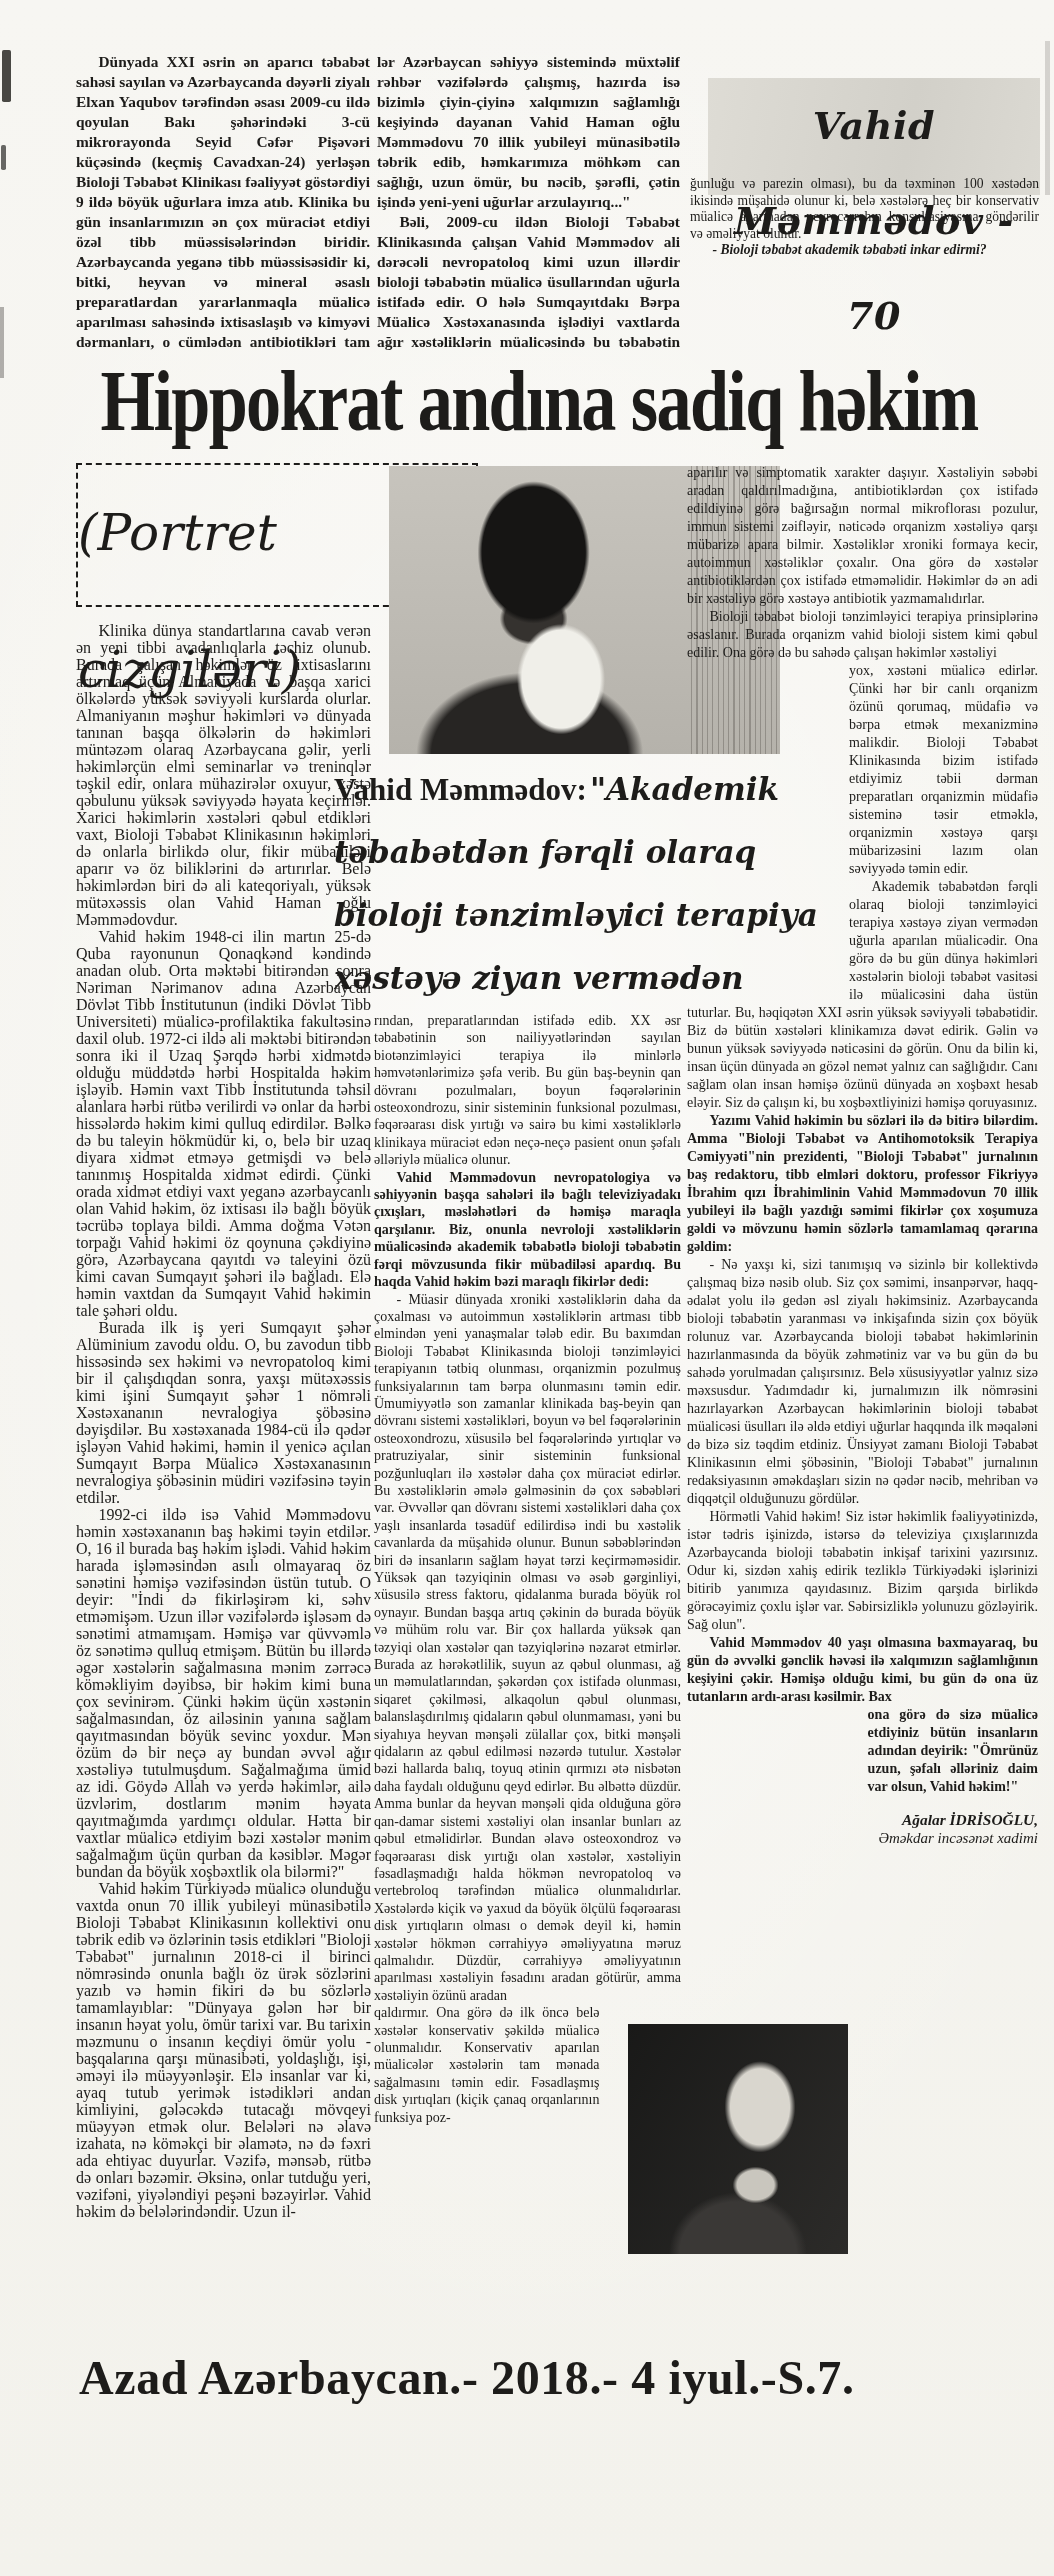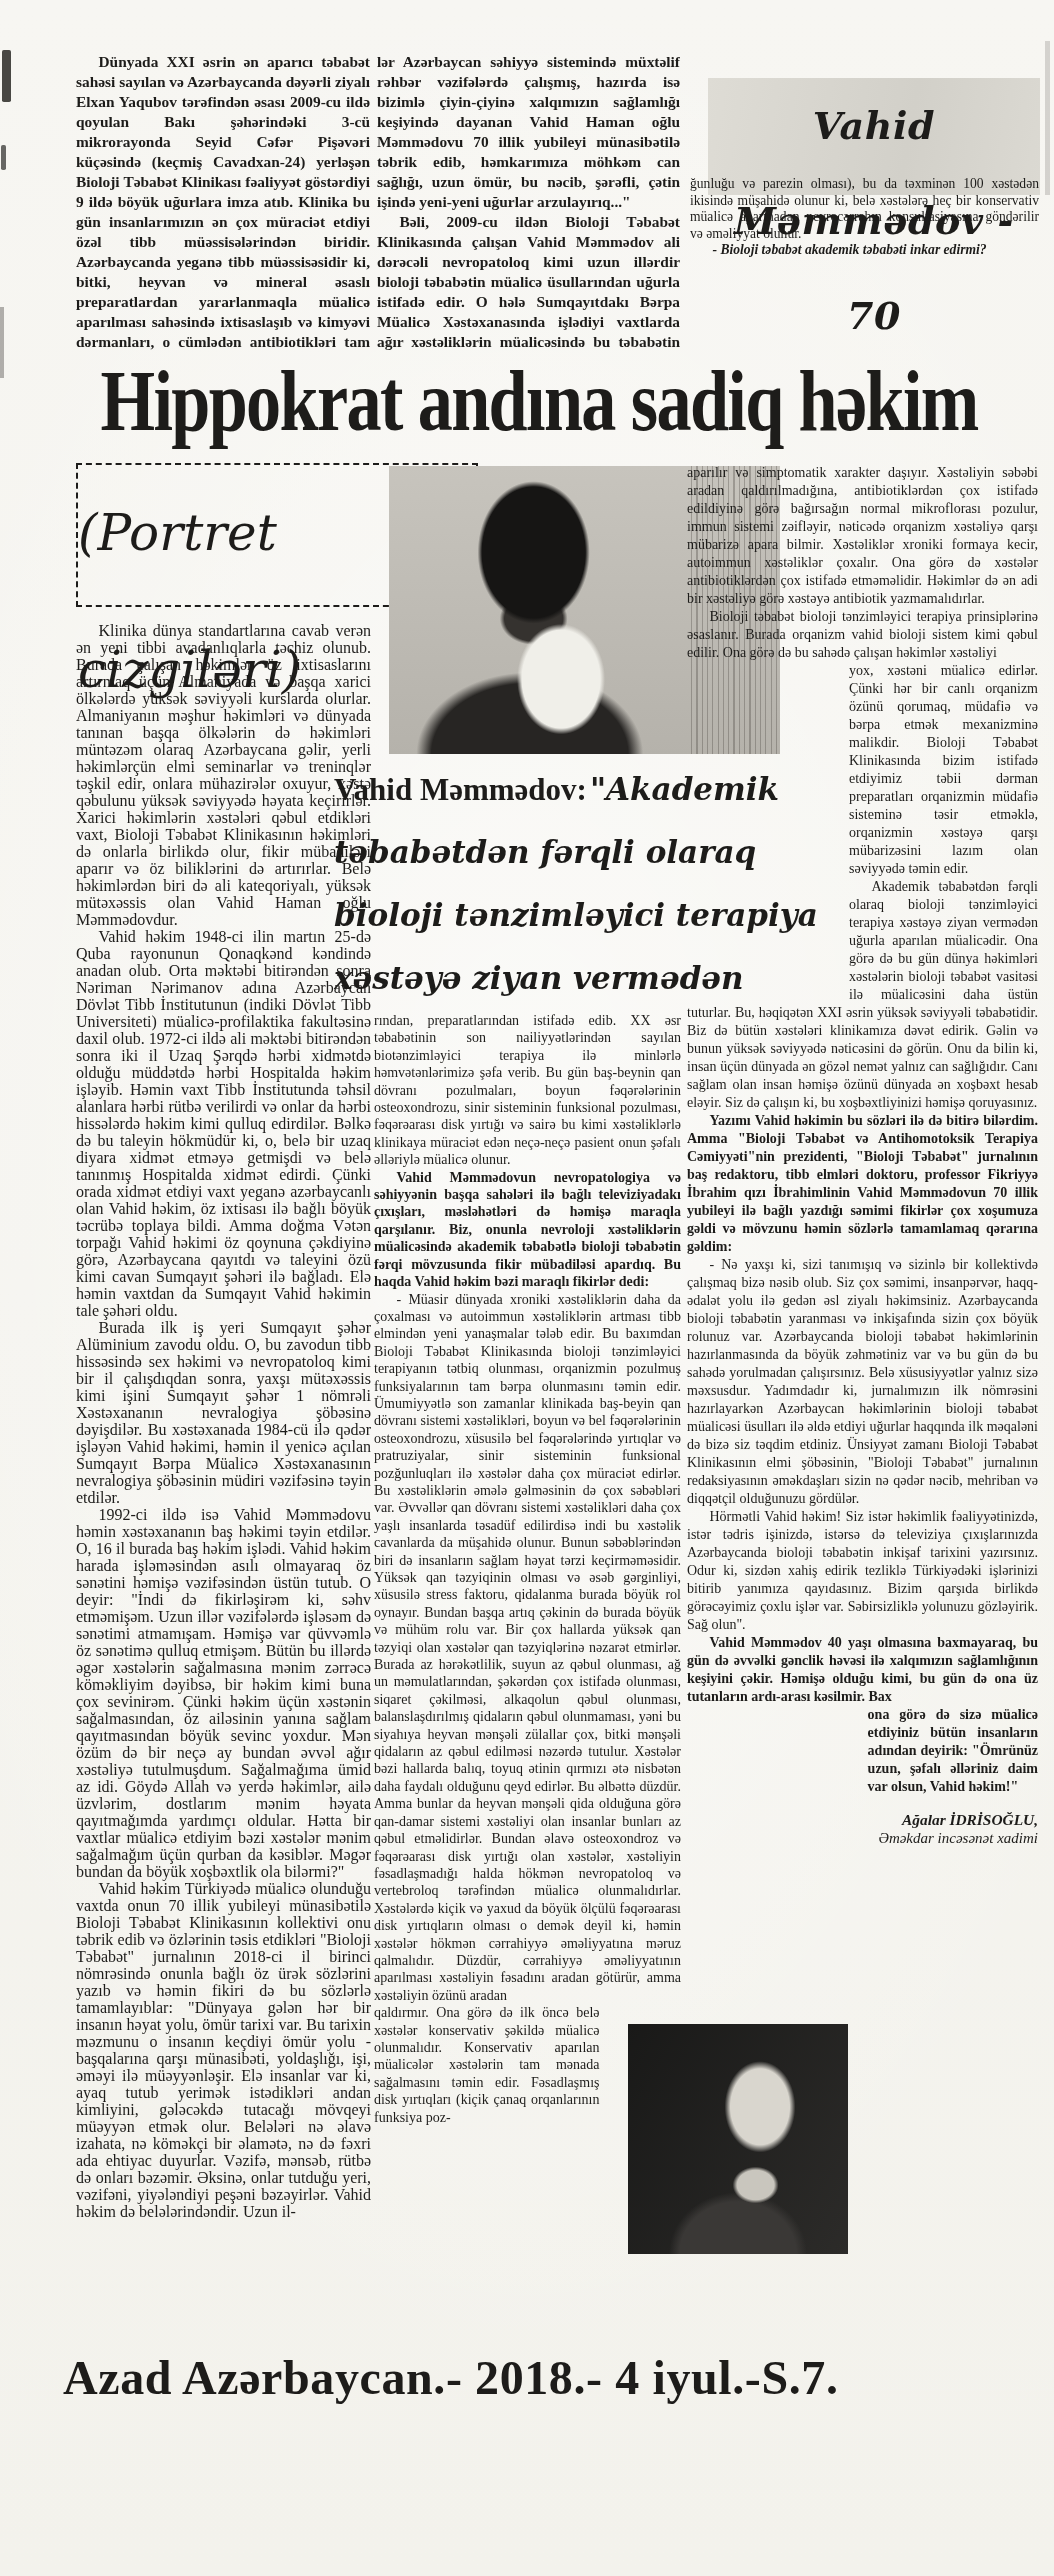--- a/index.html
+++ b/index.html
@@ -80,21 +80,21 @@
 
   .spacer-quote{ float:left; width:149px; height:331px; margin:2.4px 13px 4.7px 0; }
   .spacer-photo-right{ float:left; width:170px; height:236px; margin:2.4px 10.6px 3.5px 0; }
   .spacer-photo-mid{ float:right; width:72px; height:248px; margin:2.4px 0 3.5px 9.5px; }
 
   .signature{ text-align:right; font-style:italic; margin-top:15.4px; }
   .signature .sname{ display:block; font-weight:bold; font-size:15.4px; }
   .signature .stitle{ display:block; font-size:15px; }
 
   .footer{
-    position:absolute; left:63px; top:2350px; width:945px;
+    position:absolute; left:79px; top:2350px; width:945px;
     font-size:48px; font-weight:bold; letter-spacing:0.6px;
     font-family:"Liberation Serif", serif;
   }
 
   .smudge{ position:absolute; background:#2a2926; }
   .sm1{ left:2.4px; top:50px; width:8.9px; height:52px; opacity:.85; border-radius:1.8px; }
   .sm2{ left:1.2px; top:145px; width:5.3px; height:25px; opacity:.7; border-radius:1.8px; }
   .sm3{ left:0; top:307px; width:4.1px; height:71px; opacity:.35; }
   .sm4{ left:1045px; top:41px; width:4.7px; height:154px; opacity:.25; background:#6b6964; }
 </style>

